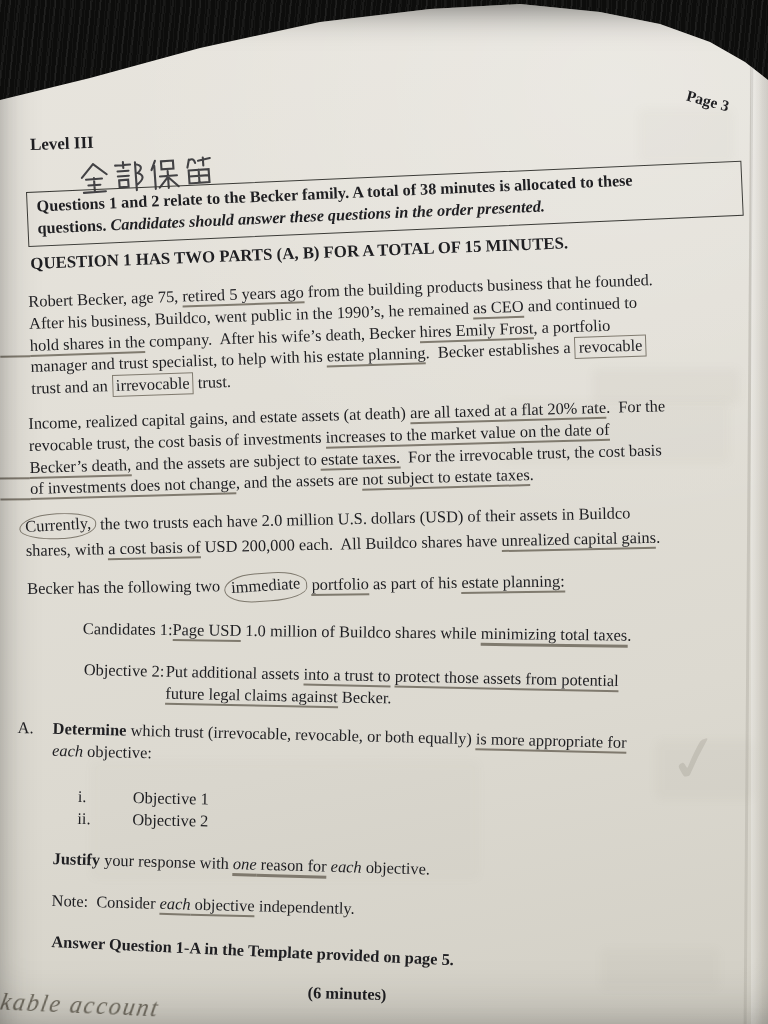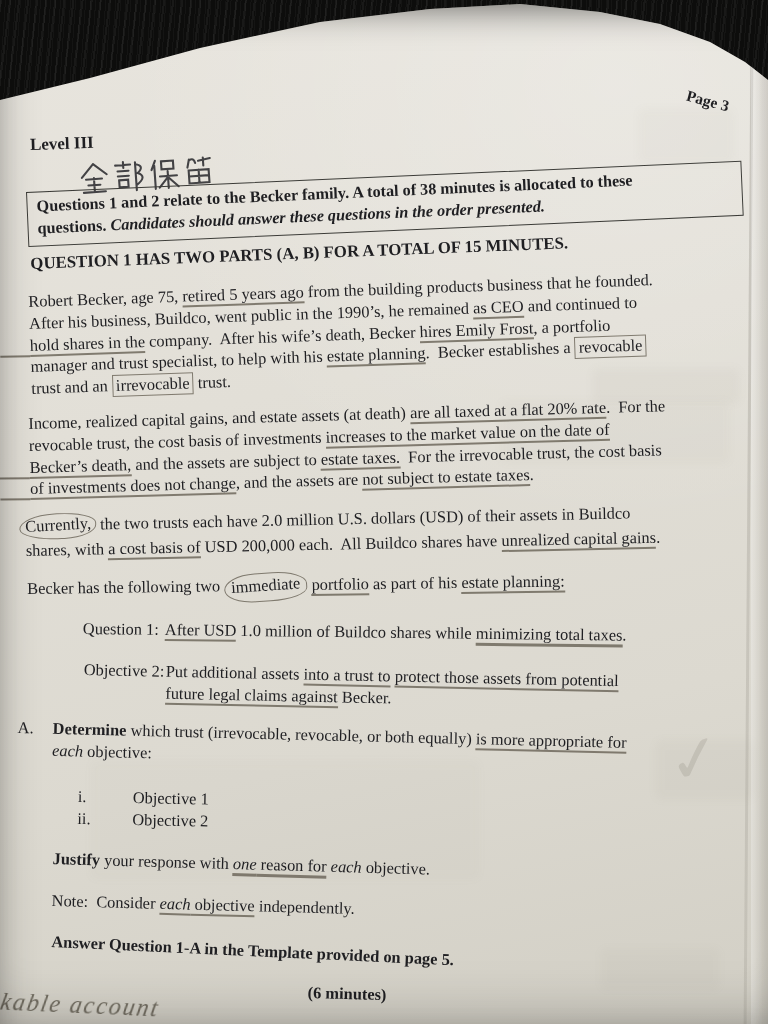--- a/index.html
+++ b/index.html
@@ -129,23 +129,23 @@
     </div>
   <div class="block p3">
       <div class="line"><span class="circ">Currently,</span><span> the two trusts each have 2.0 million U.S. dollars (USD) of their assets in Buildco</span></div>
       <div class="line"><span>shares, with </span><span class="u">a cost basis of</span><span> USD 200,000 each.  All Buildco shares have </span><span class="u">unrealized capital gains</span><span>.</span></div>
     </div>
   <div class="block intro">
       <div class="line"><span>Becker has the following two </span><span class="circ2">immediate</span><span> </span><span class="u">portfolio</span><span> as part of his </span><span class="u">estate planning:</span></div>
     </div>
 
   <div class="block objrow o1">
-    <span class="olabel">Question 1:</span>
+    <span class="olabel">Candidates 1:</span>
     <div>
-        <div class="line"><span class="u">After USD</span><span> 1.0 million of Buildco shares while </span><span class="u2">minimizing total taxes</span><span>.</span></div>
+        <div class="line"><span class="u">Page USD</span><span> 1.0 million of Buildco shares while </span><span class="u2">minimizing total taxes</span><span>.</span></div>
       </div>
   </div>
 
   <div class="block objrow o2">
     <span class="olabel">Objective 2:</span>
     <div>
         <div class="line"><span>Put additional assets </span><span class="u">into a trust to</span><span> </span><span class="u">protect those assets from potential</span></div>
         <div class="line"><span class="u">future legal claims against</span><span> Becker.</span></div>
       </div>
   </div>

